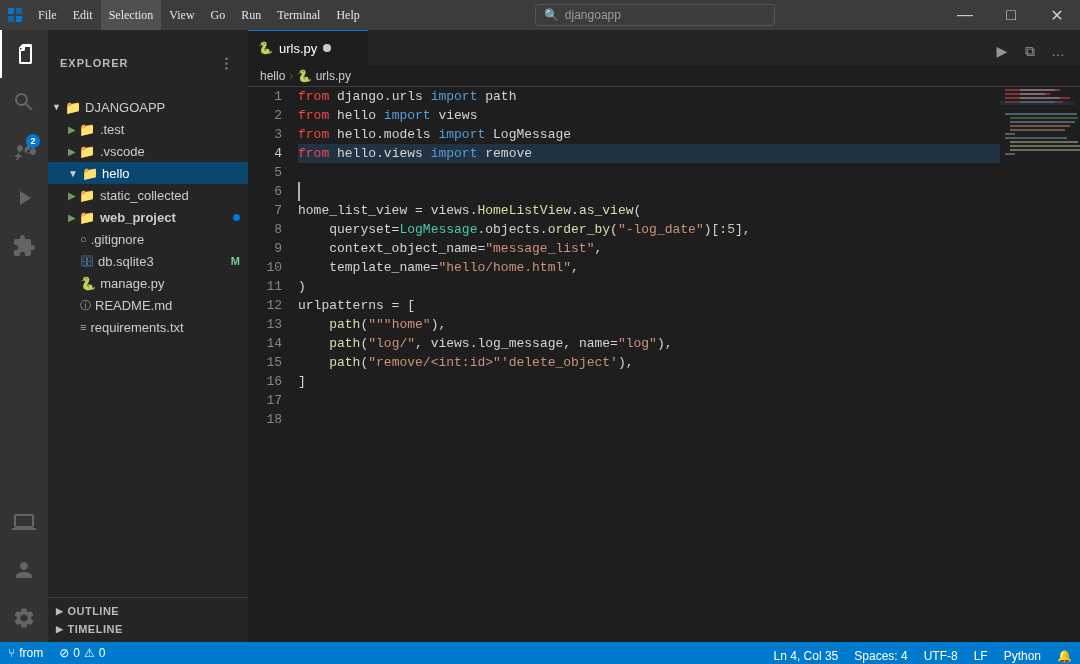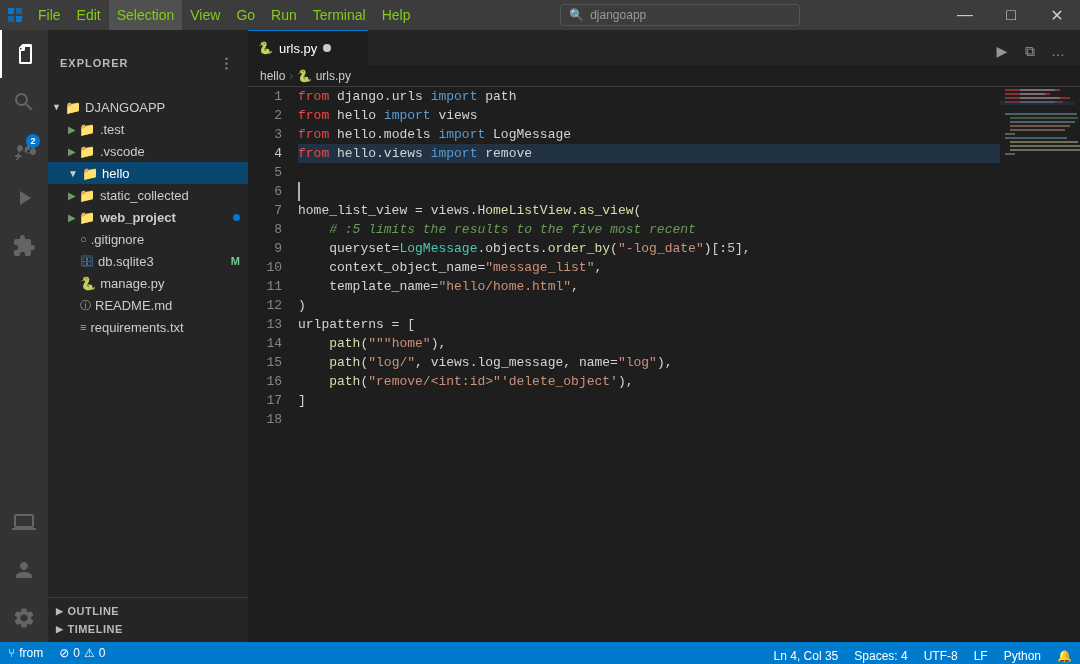--- a/index.html
+++ b/index.html
@@ -21,25 +21,26 @@
       color: #75beff;
       font-size: 14px;
     }
     .titlebar-menu {
       display: flex;
       align-items: center;
       height: 100%;
     }
     .titlebar-menu-item {
       padding: 0 8px;
-      font-size: 14px;
-      color: #84cc16;
+      font-size: 12px;
+      color: #e5e5e5;
       height: 100%;
       display: flex; align-items: center;
       cursor: pointer;
+      font-family: Liberation Serif, serif;
     }
     .titlebar-menu-item.active { background: #505050; }
     .titlebar-search {
       flex: 1;
       display: flex;
       justify-content: center;
       align-items: center;
     }
     .titlebar-search-box {
       background: #3c3c3c;
@@ -564,23 +565,20 @@
         <div class="code-line"><span class="plain">&nbsp;</span></div>
 
         <div class="code-line">
           <span class="plain" style="border-left:2px solid #aeafad;">&nbsp;</span>
         </div>
 
         <div class="code-line">
           <span class="plain">home_list_view </span><span style="color:#d4d4d4;">= </span><span class="plain">views.</span><span style="color:#dcdcaa;">HomeListView</span><span class="plain">.</span><span style="color:#dcdcaa;">as_view</span><span class="plain">(</span>
         </div>
 
-        <div class="code-line">
-          <span class="comment">    # :5 limits the results to the five most recent</span>
-        </div>
 
         <div class="code-line">
           <span class="plain">    queryset=</span><span style="color:#4ec9b0;">LogMessage</span><span class="plain">.objects.</span><span style="color:#dcdcaa;">order_by</span><span class="plain">(</span><span class="string">"-log_date"</span><span class="plain">)[:</span><span class="number">5</span><span class="plain">],</span>
         </div>
 
         <div class="code-line">
           <span class="plain">    context_object_name=</span><span class="string">"message_list"</span><span class="plain">,</span>
         </div>
 
         <div class="code-line">

